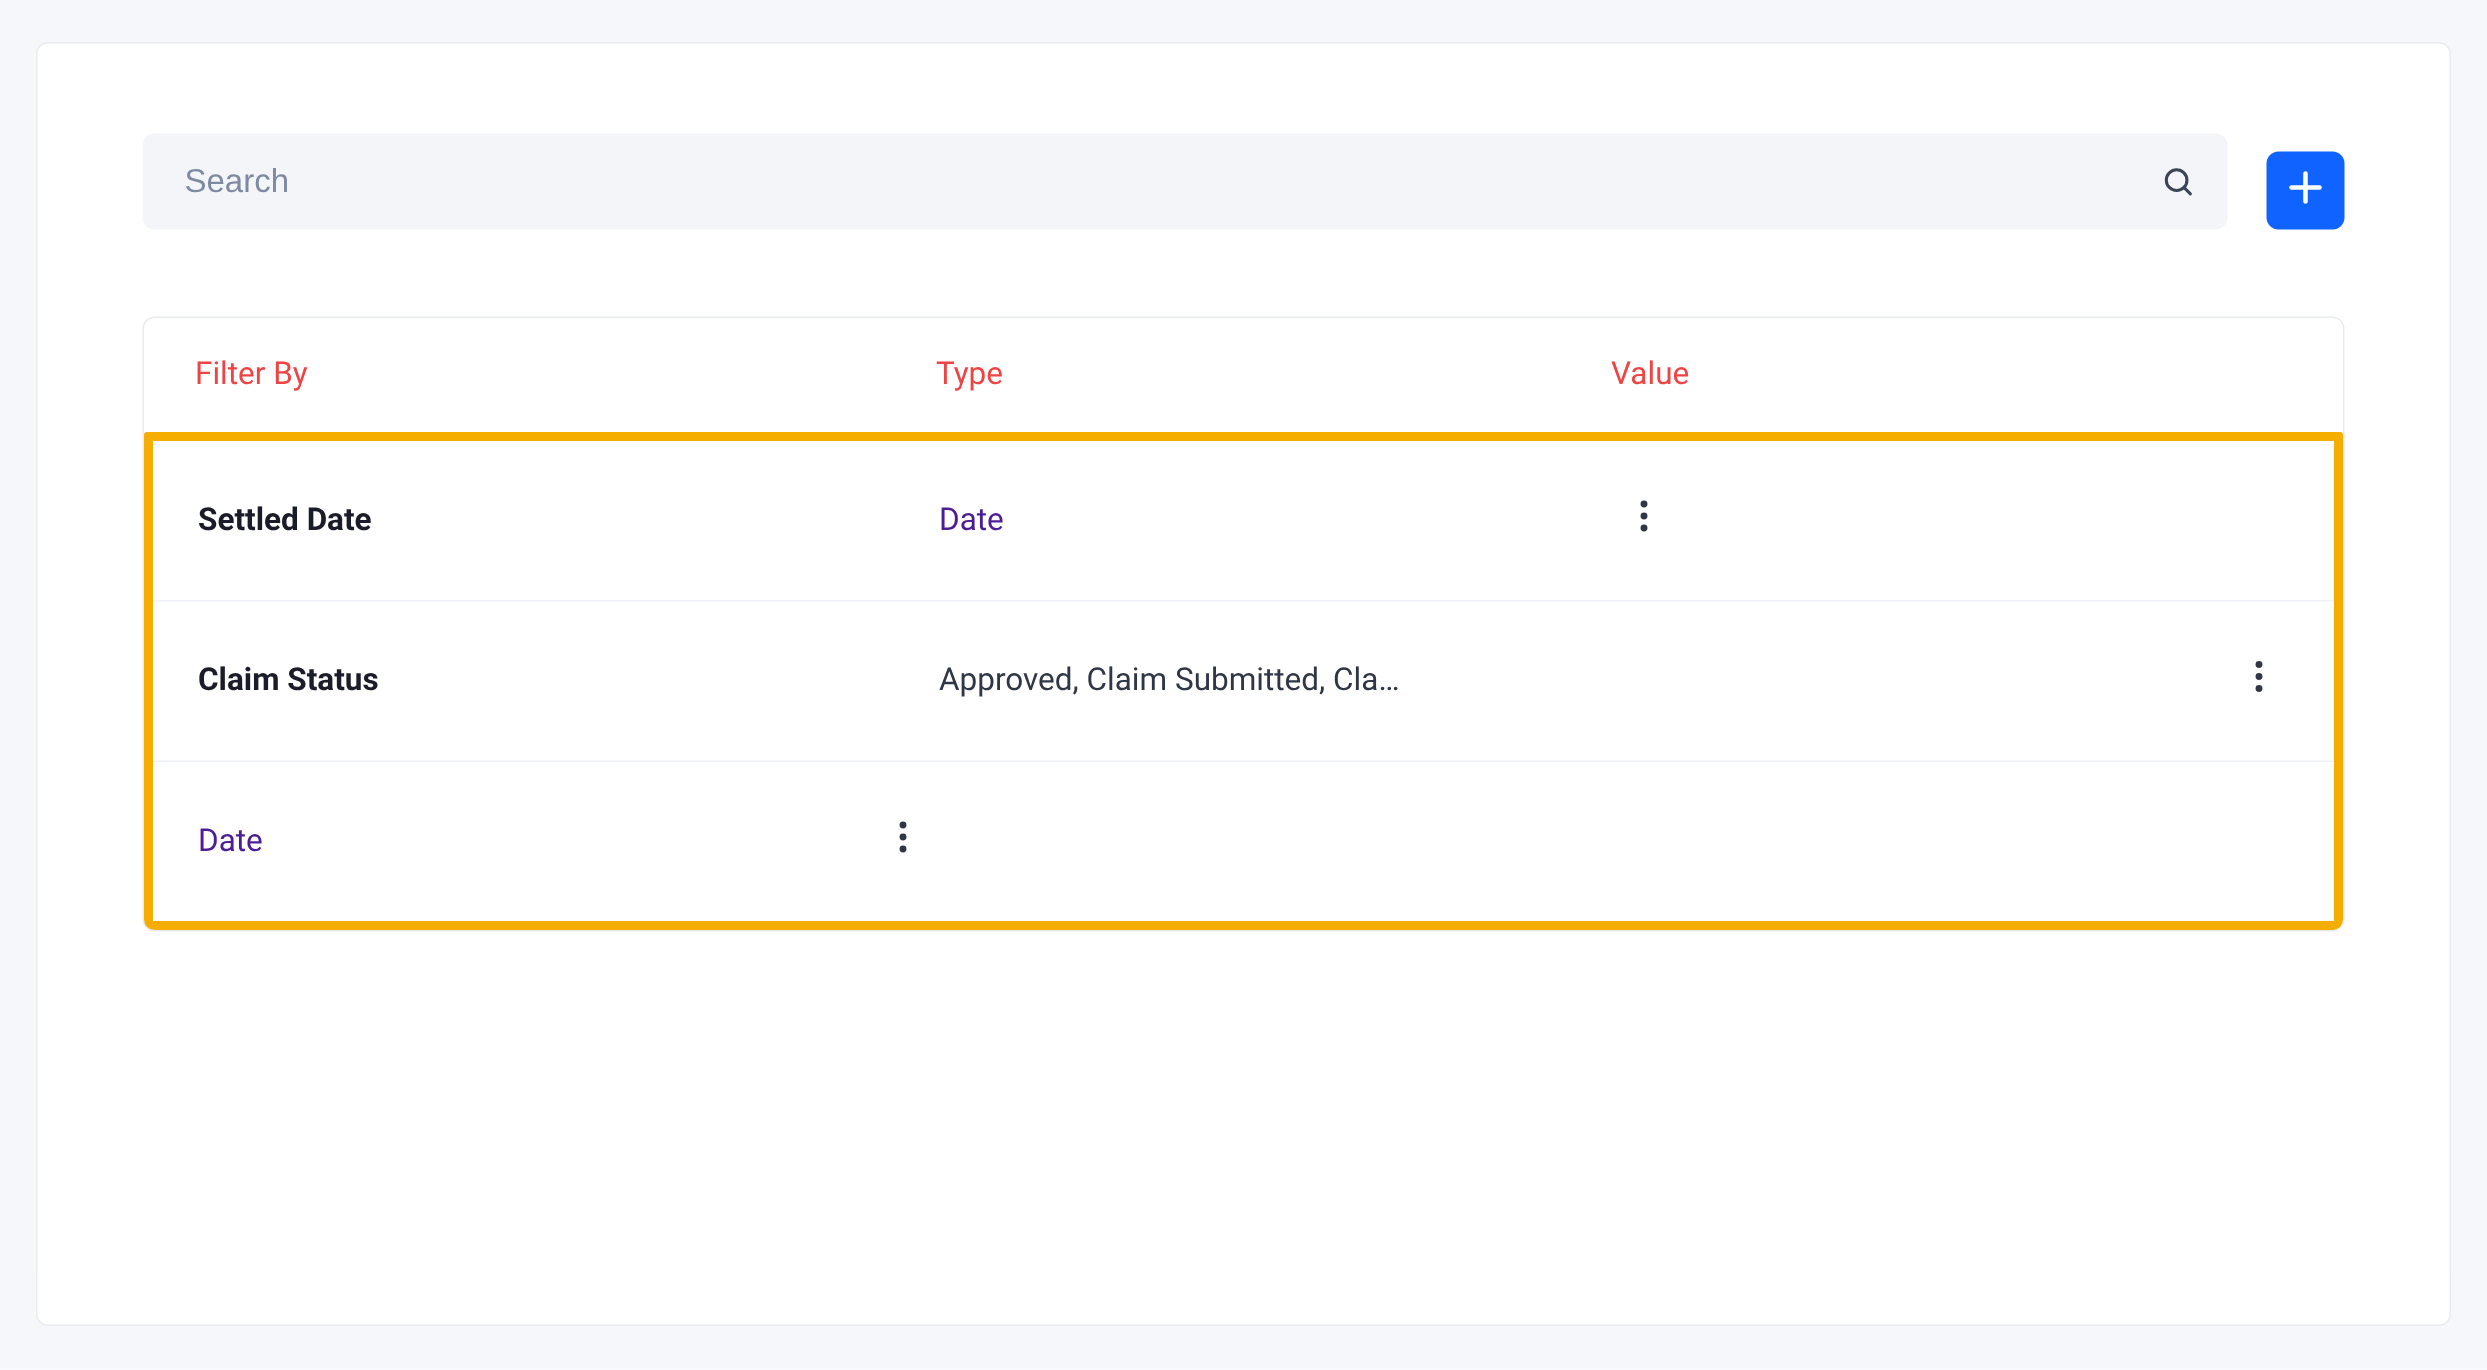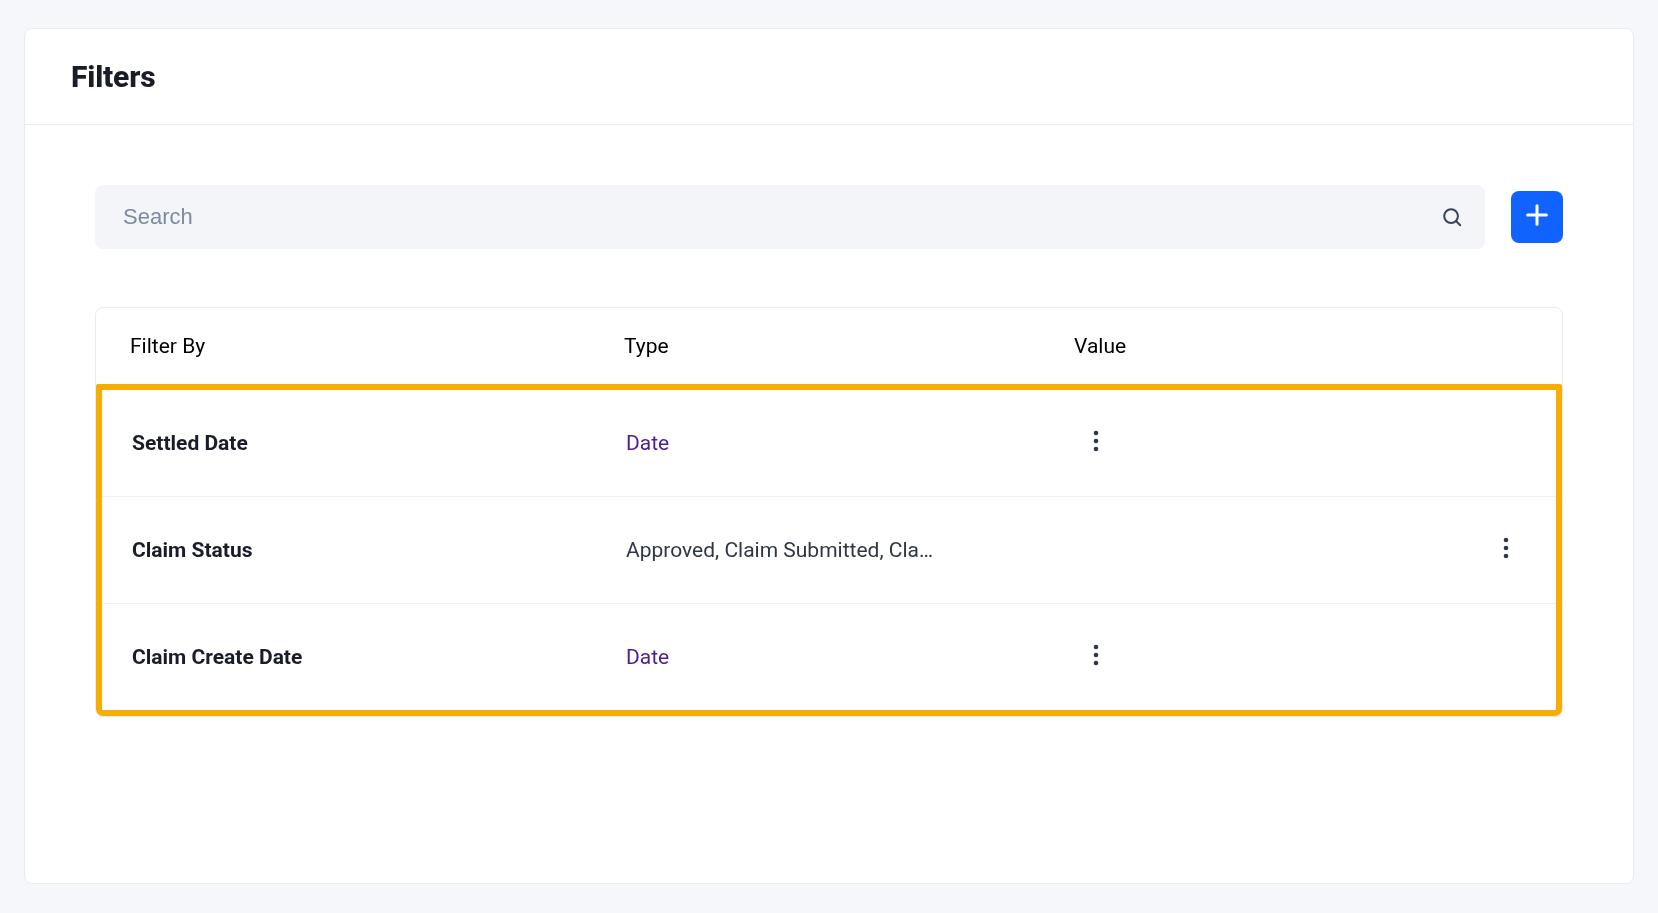--- a/index.html
+++ b/index.html
@@ -27,21 +27,21 @@
       font-weight: 800;
       color: #1a1d29;
       letter-spacing: -0.2px;
     }
     .card-body {
       padding: 60px 70px 30px;
     }
     .search-row {
       display: flex;
       gap: 26px;
-      align-items: center;
+      align-items: flex-end;
       margin-bottom: 58px;
     }
     .search-wrap {
       flex: 1;
       position: relative;
       display: flex;
       align-items: center;
       background: #f3f5f8;
       border-radius: 8px;
       height: 64px;
@@ -77,21 +77,21 @@
     }
     .table-wrap {
       border: 1px solid #e8ecf1;
       border-radius: 8px;
       overflow: hidden;
       position: relative;
     }
     .thead {
       display: flex;
       padding: 26px 34px;
-      color: #000000;
+      color: #ef4444;
       font-size: 21px;
     }
     .col-filter { flex: 0 0 494px; }
     .col-type   { flex: 0 0 450px; }
     .col-value  { flex: 1; display:flex; align-items:center; }
     .col-actions{ flex: 0 0 40px; display:flex; justify-content:center; }
     .tbody {
       border: 6px solid #f5ae00;
       border-radius: 2px;
     }
@@ -119,23 +119,20 @@
       align-items: center;
       justify-content: center;
       cursor: pointer;
       color: #2f3747;
     }
   </style>
 </head>
 <body>
 
 <div class="card">
-  <div class="card-header">
-    <h1>Filters</h1>
-  </div>
   <div class="card-body">
 
     <div class="search-row">
       <div class="search-wrap">
         <input type="text" placeholder="Search" style="">
         <span class="search-icon">
           <svg width="22" height="22" viewBox="0 0 24 24" fill="none" stroke="currentColor" stroke-width="2.2" stroke-linecap="round" stroke-linejoin="round">
               <circle cx="11" cy="11" r="7.5"></circle>
               <line x1="21" y1="21" x2="16.65" y2="16.65"></line>
             </svg>
@@ -189,21 +186,20 @@
                     <circle cx="3" cy="3" r="2.3"></circle>
                     <circle cx="3" cy="11" r="2.3"></circle>
                     <circle cx="3" cy="19" r="2.3"></circle>
                   </svg>
               </span>
             </div>
           </div>
         </div>
 
         <div class="row">
-          <div class="col-filter filter-name">Claim Create Date</div>
           <div class="col-type">Date</div>
           <div class="col-actions">
             <div class="kebab">
               <span>
                 <svg width="6" height="22" viewBox="0 0 6 22" fill="currentColor">
                     <circle cx="3" cy="3" r="2.3"></circle>
                     <circle cx="3" cy="11" r="2.3"></circle>
                     <circle cx="3" cy="19" r="2.3"></circle>
                   </svg>
               </span>

